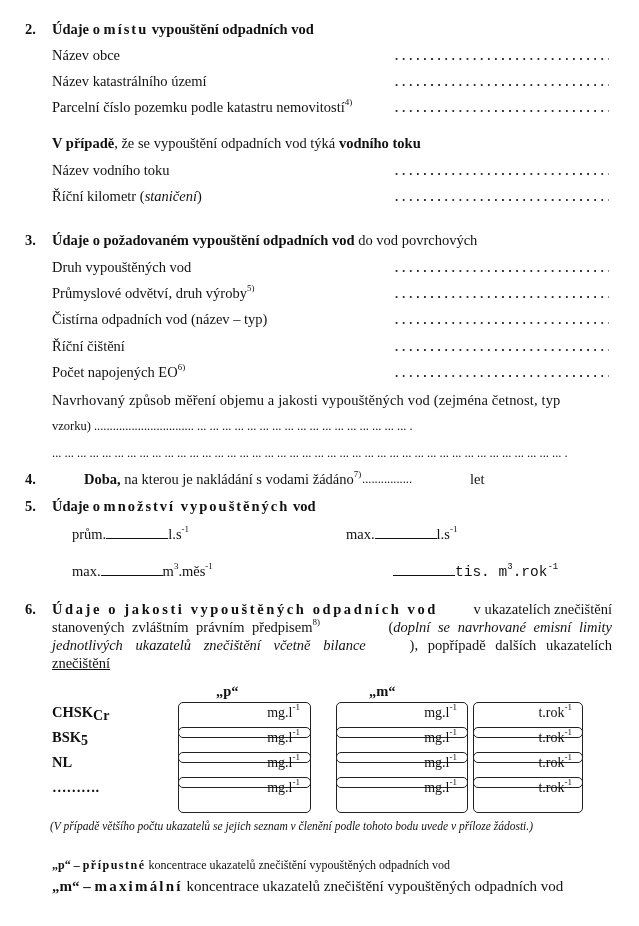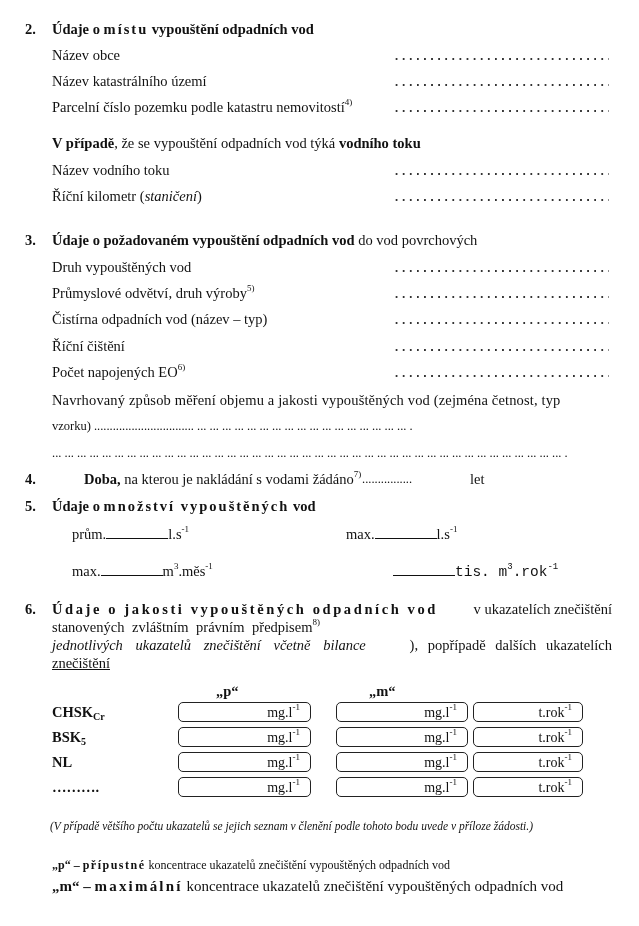--- a/index.html
+++ b/index.html
@@ -6,32 +6,32 @@
   body {
     width:639px; height:926px; position:relative; overflow:hidden;
     font-family:"Liberation Serif", "DejaVu Serif", serif;
     color:#111; font-size:14.5px;
   }
   .abs { position:absolute; white-space:nowrap; line-height:18px; }
   .b { font-weight:bold; }
   .sp { letter-spacing:2px; }
   .i { font-style:italic; }
   sup { font-size:9px; line-height:0; vertical-align:7px; }
-  sub { font-size:10px; line-height:0; vertical-align:-3px;text-align:center; }
+  sub { font-size:14px; line-height:0; vertical-align:-3px;text-align:center; }
   .dots {
     position:absolute; left:393px; width:216px; height:2px;
     background-image: radial-gradient(circle, #333 0.8px, transparent 1px);
     background-size:7.1px 2px; background-repeat:repeat-x;
   }
   .dots-field { cursor:text; }
   .uline {
     display:inline-block; border-bottom:1px solid #111; height:14px; vertical-align:baseline;
   }
   .box {
-    position:absolute; height:20px; border:1.3px solid #222; border-radius:5px;
+    position:absolute; height:36px; border:1.3px solid #222; border-radius:5px;
     box-sizing:border-box; text-align:right; padding-right:10px;
     font-size:14px; line-height:19px;
   }
 </style>
 </head>
 <body>
 
 <div class="abs b" style="left:25px;top:20px;">2.</div>
 <div class="abs b" style="left:52px;top:20px;">
   <span>Údaje o</span>
@@ -101,20 +101,21 @@
   <span class="uline" style="width:62px;"></span><span>tis. m</span><sup>3</sup><span>.rok</span><sup>-1</sup>
 </div>
 
 <div class="abs b" style="left:25px;top:600px;">6.</div>
 <div class="abs" style="left:52px;top:600px;width:560px;display:flex;justify-content:space-between;gap:12px;">
   <span class="b" style="letter-spacing:2.6px;">Údaje o jakosti vypouštěných odpadních vod</span>
     <span> v ukazatelích znečištění</span>
 </div>
 <div class="abs" style="left:52px;top:618px;width:560px;display:flex;justify-content:space-between;gap:9px;">
   <span style="word-spacing:4px;"><span>stanovených zvláštním právním předpisem</span><sup>8)</sup></span>
+    <span><span> (</span><span class="i" style="word-spacing:4px;">doplní se navrhované emisní limity</span></span>
 </div>
 <div class="abs" style="left:52px;top:636px;width:560px;display:flex;justify-content:space-between;">
   <span class="i" style="word-spacing:9px;">jednotlivých ukazatelů znečištění včetně bilance</span>
     <span style="word-spacing:6px;">), popřípadě dalších ukazatelích</span>
 </div>
 <div class="abs" style="left:52px;top:654px;text-decoration:underline;">znečištění</div>
 
 <div class="abs b" style="left:216px;top:682px;">„p“</div>
 <div class="abs b" style="left:369px;top:682px;">„m“</div>
 

